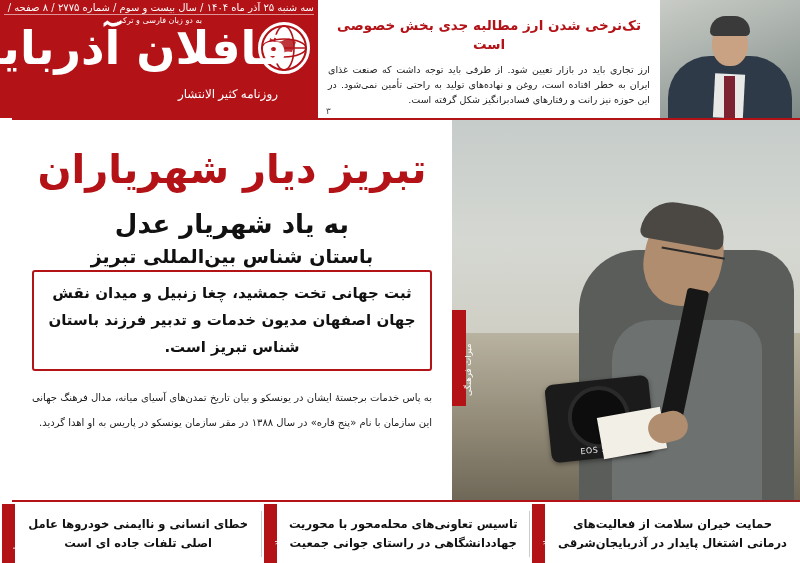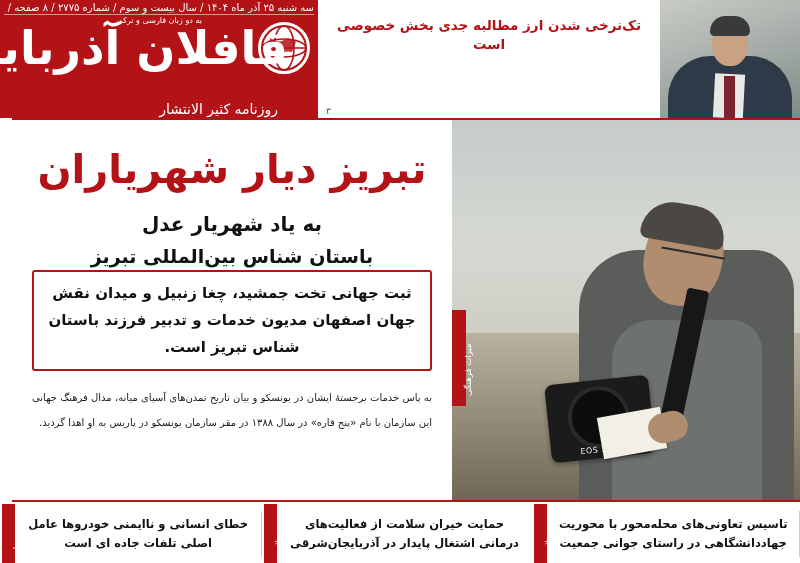--- a/index.html
+++ b/index.html
@@ -84,25 +84,26 @@
     width: 52px;
     height: 52px;
     border-radius: 50%;
     background: #ffffff;
     border: 2px solid #ffffff;
     box-sizing: border-box;
   }
   .logo-globe svg { display: block; }
   .logo-footline {
     position: absolute;
-    bottom: 1px;
+    bottom: 16px;
     right: 40px;
-    font-size: 14px;
-    color: #ffffff;
-    white-space: nowrap;
+    font-size: 12px;
+    color: #ffffff;
+    white-space: nowrap;
+    font-family: Liberation Serif, serif;
   }
 
   .lead-text-block {
     position: relative;
     width: 342px;
     height: 118px;
     padding: 12px 10px 4px 10px;
     box-sizing: border-box;
   }
   .lead-headline {
@@ -208,21 +209,21 @@
   .feature-title {
     font-size: 40px;
     font-weight: bold;
     color: #b31217;
     text-align: center;
     line-height: 50px;
     margin: 6px 0 16px 0;
     white-space: nowrap;
   }
   .feature-sub1 {
-    font-size: 20px;
+    font-size: 26px;
     font-weight: bold;
     color: #111111;
     text-align: center;
     line-height: 28px;
     margin-bottom: 4px;
   }
   .feature-sub2 {
     font-size: 19px;
     font-weight: bold;
     color: #111111;
@@ -475,20 +476,21 @@
           <line x1="2" y1="24" x2="46" y2="24" stroke="#b31217" stroke-width="1.6"></line>
           <path d="M10 14 q8 6 14 2 q6 -4 12 2 l-4 10 q-8 -2 -12 4 q-5 6 -12 -2 z" fill="#b31217" opacity="0.85"></path>
         </svg>
       </div>
       <div class="logo-title">قافلان آذربایجان</div>
       <div class="logo-footline">روزنامه کثیر الانتشار</div>
     </div>
 
     <div class="lead-text-block">
       <div class="lead-headline">تک‌نرخی شدن ارز مطالبه جدی بخش خصوصی است</div>
+      <div class="lead-body">ارز تجاری باید در بازار تعیین شود. از طرفی باید توجه داشت که صنعت غذای ایران به خطر افتاده است، روغن و نهاده‌های تولید به راحتی تأمین نمی‌شود. در این حوزه نیز رانت و رفتارهای فسادبرانگیز شکل گرفته است.</div>
       <div class="lead-page-no">۳</div>
     </div>
 
     <div class="lead-photo">
       <div class="bg"></div>
       <div class="suit"></div>
       <div class="shirt"></div>
       <div class="tie"></div>
       <div class="head"></div>
       <div class="hair"></div>
@@ -531,29 +533,29 @@
   <div class="bottom-strip">
 
     <div class="bstory b1">
       <div class="tab">
         <span>جاده</span>
       </div>
       <div class="txt">خطای انسانی و ناایمنی خودروها عامل اصلی تلفات جاده ای است</div>
       <div class="sep-v"></div>
     </div>
 
-    <div class="bstory b3">
-      <div class="tab">
-        <span>سلامت</span>
-      </div>
-      <div class="txt">حمایت خیران سلامت از فعالیت‌های درمانی اشتغال پایدار در آذربایجان‌شرقی</div>
-    </div>
-
     <div class="bstory b2">
       <div class="tab">
         <span>سلامت</span>
       </div>
       <div class="txt">تاسیس تعاونی‌های محله‌محور با محوریت جهاددانشگاهی در راستای جوانی جمعیت</div>
       <div class="sep-v"></div>
     </div>
+
+    <div class="bstory b3">
+      <div class="tab">
+        <span>سلامت</span>
+      </div>
+      <div class="txt">حمایت خیران سلامت از فعالیت‌های درمانی اشتغال پایدار در آذربایجان‌شرقی</div>
+    </div>
   </div>
 
 </div>
 
 </body></html>

